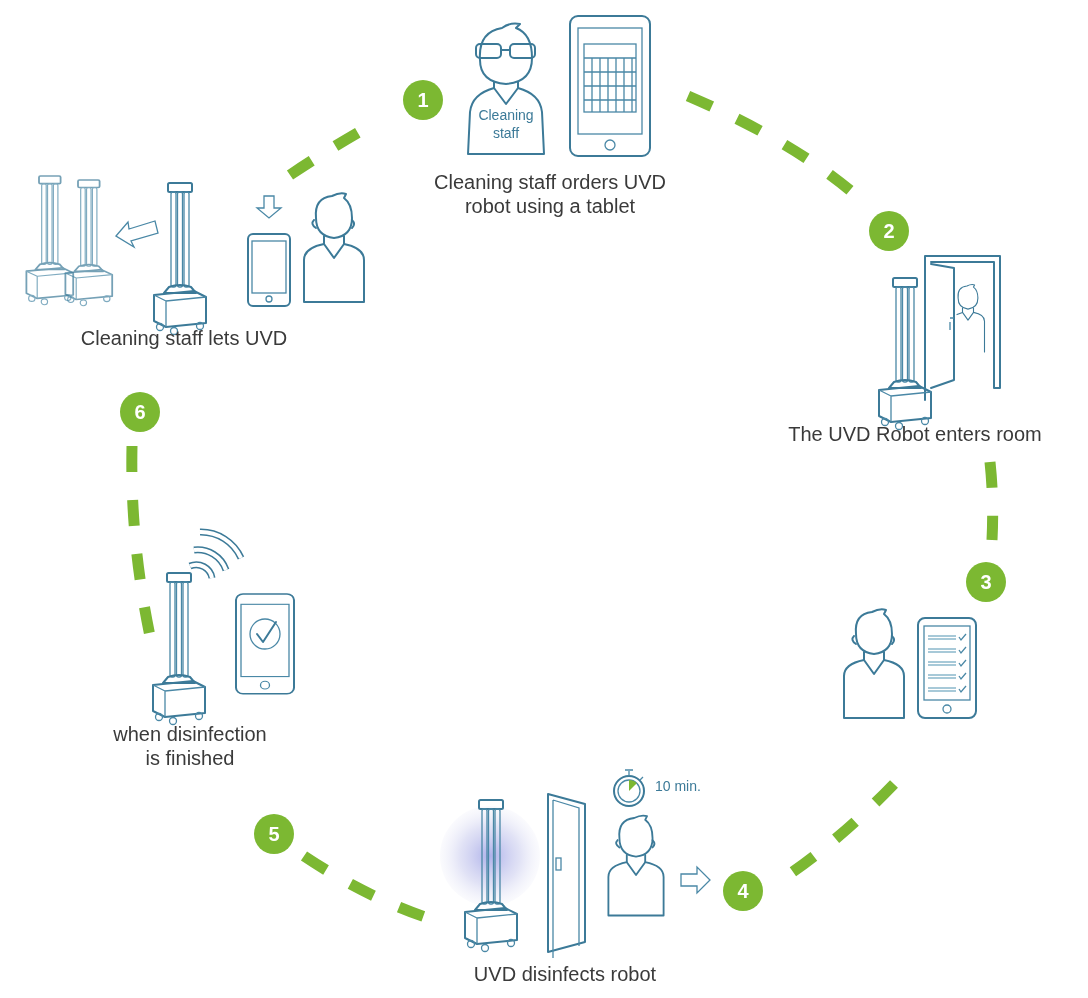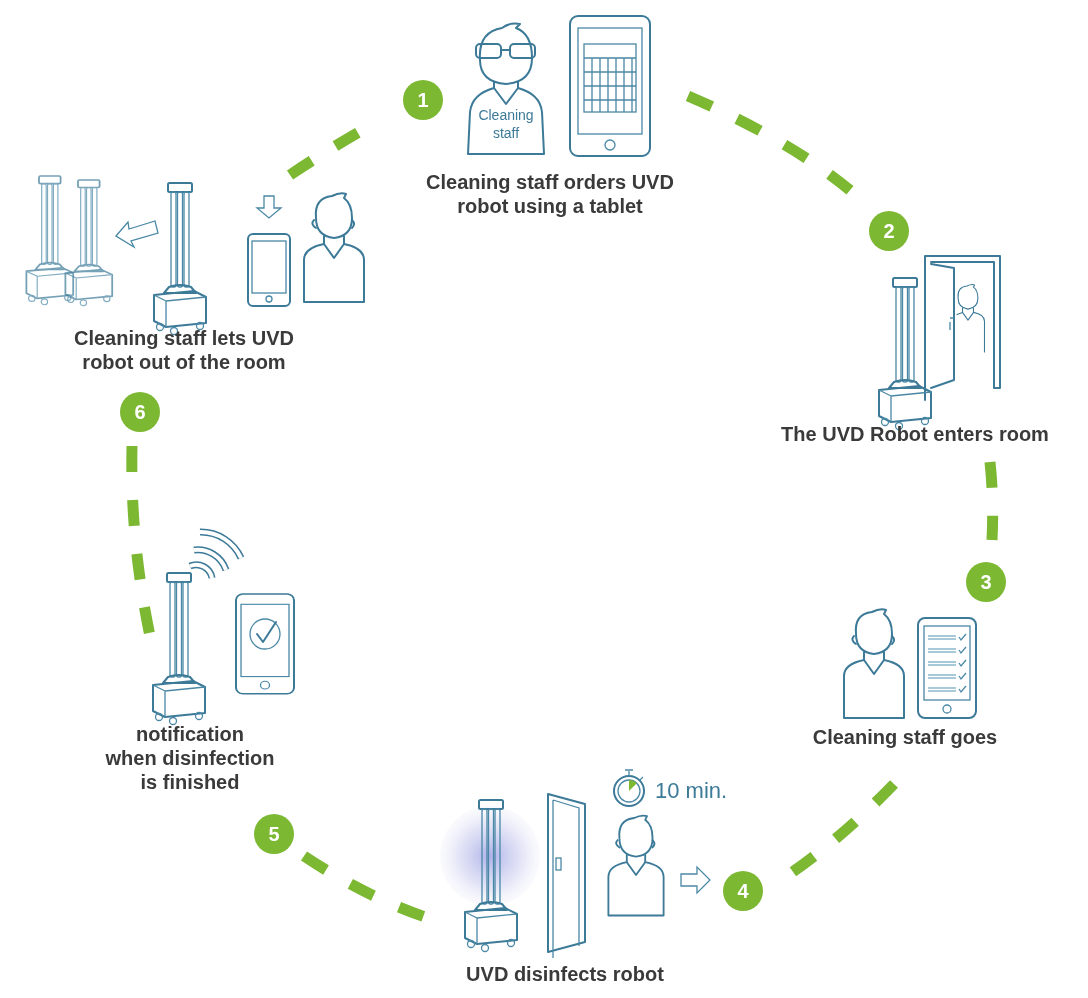--- a/index.html
+++ b/index.html
@@ -1,27 +1,27 @@
 <!DOCTYPE html>
 <html><head>
 <meta charset="utf-8">
 <style>
   html, body { margin: 0; padding: 0; background: #ffffff; }
   body { width: 1088px; height: 998px; position: relative; overflow: hidden;
          font-family: "Liberation Sans", "DejaVu Sans", sans-serif; }
   #diagram { position: absolute; left: 0; top: 0; width: 1088px; height: 998px; }
-  .caption { position: absolute; text-align: center; color: #3a3a3a; font-size: 20px; line-height: 24px; font-weight: bold; }
+  .caption { position: absolute; text-align: center; color: #3a3a3a; font-size: 20px; line-height: 24px; }
   .badge { position: absolute; width: 40px; height: 40px; border-radius: 50%; background: #7cb832;
            color: #fff; font-weight: bold; font-size: 20px; line-height: 40px; text-align: center; }
   .ln { fill: none; stroke: #3c7a98; stroke-width: 2; stroke-linejoin: round; stroke-linecap: round; }
   .ln-thin { fill: none; stroke: #4a88a6; stroke-width: 1.3; }
   .ln-light { fill: none; stroke: #8ab8cc; stroke-width: 1.6; }
   .dash { fill: none; stroke: #7cb832; stroke-width: 11; stroke-dasharray: 26 28; }
   .shirt-text { font-size: 14px; fill: #3c7a98; font-family: "Liberation Sans", sans-serif; }
-  .timer-text { position: absolute; color: #3c7a98; font-size: 22px; }
+  .timer-text { position: absolute; color: #3c7a98; font-size: 14px; }
 </style>
 </head>
 <body>
 
 <svg id="diagram" viewBox="0 0 1088 998" xmlns="http://www.w3.org/2000/svg">
   <defs>
     <radialGradient id="glow" cx="50%" cy="50%" r="50%">
       <stop offset="0%" stop-color="#9fa3e6" stop-opacity="0.85"></stop>
       <stop offset="60%" stop-color="#c9cbee" stop-opacity="0.55"></stop>
       <stop offset="100%" stop-color="#e8e9f7" stop-opacity="0.2"></stop>
@@ -166,28 +166,25 @@
 <div class="badge" style="left:120px;top:392px">6</div>
 
 <div class="caption" style="left:410px;top:170px;width:280px">
   <div>Cleaning staff orders UVD</div>
   <div>robot using a tablet</div>
 </div>
 <div class="caption" style="left:765px;top:422px;width:300px">
   <div>The UVD Robot enters room</div>
 </div>
 <div class="caption" style="left:795px;top:725px;width:220px">
-  <div>Cleaning staff goes</div>
 </div>
 <div class="caption" style="left:440px;top:962px;width:250px">
   <div>UVD disinfects robot</div>
 </div>
 <div class="caption" style="left:80px;top:722px;width:220px">
-  <div>notification</div>
   <div>when disinfection</div>
   <div>is finished</div>
 </div>
 <div class="caption" style="left:34px;top:326px;width:300px">
   <div>Cleaning staff lets UVD</div>
-  <div>robot out of the room</div>
 </div>
 
 <div class="timer-text" style="left:655px;top:778px">10 min.</div>
 
 </body></html>

